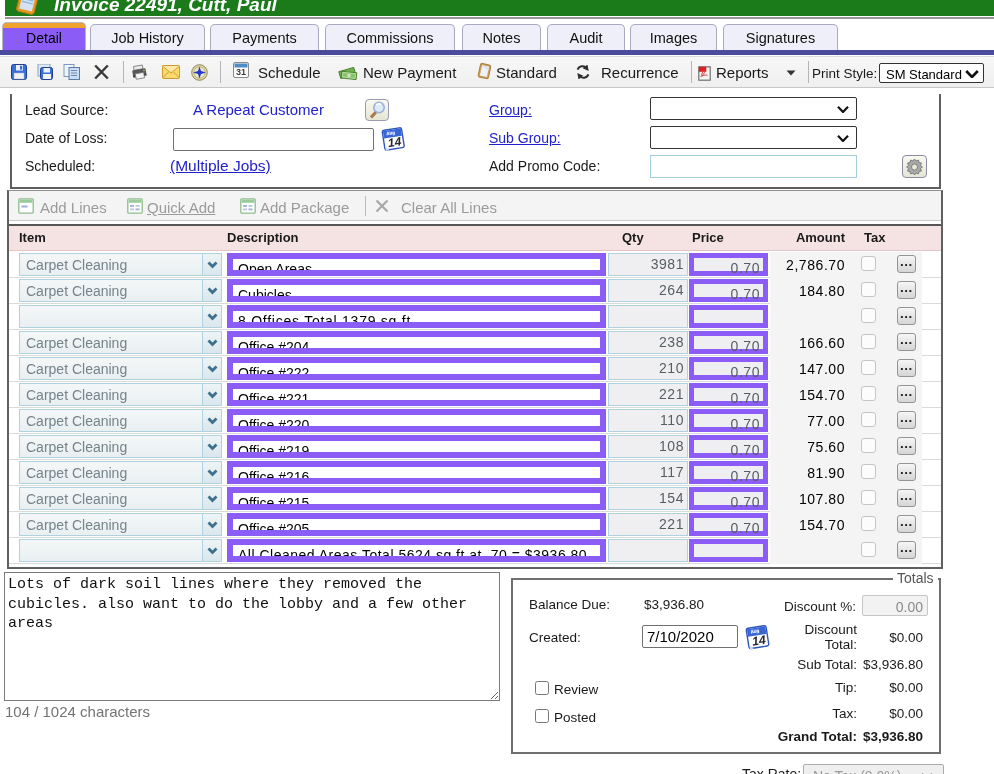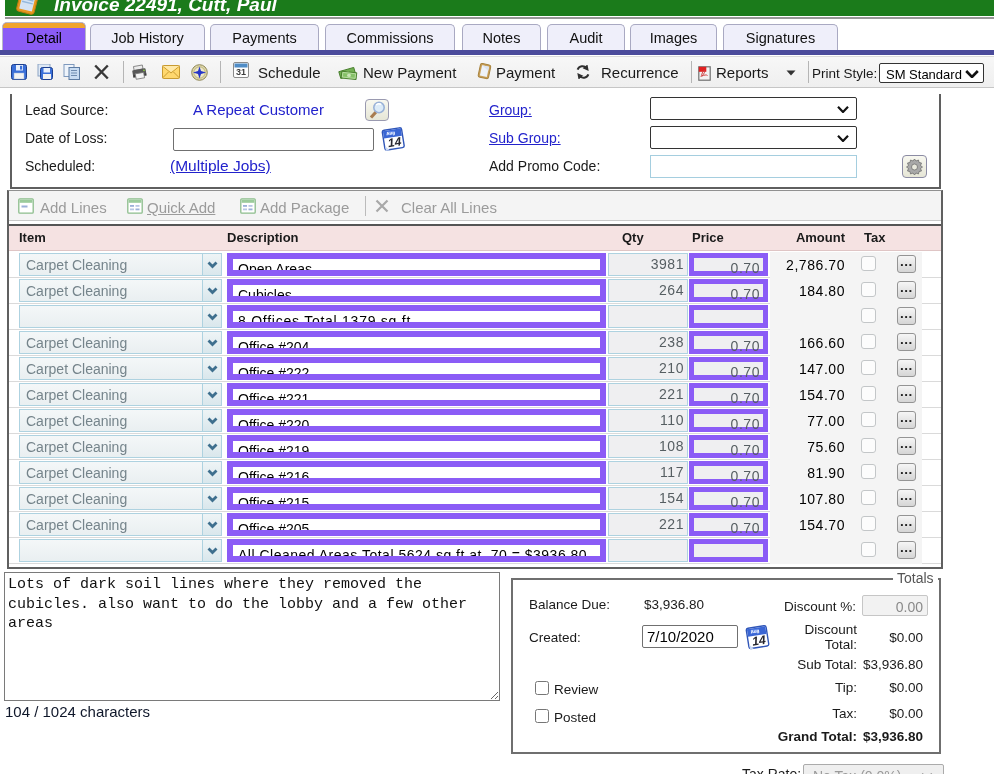--- a/index.html
+++ b/index.html
@@ -49,21 +49,21 @@
 .qtyin { position:absolute; left:599px; top:1px; width:80px; height:23px; border:1px solid #aed2e0; background:#efeff1; font-size:14px; letter-spacing:0.55px; color:#565e62; line-height:21px; text-align:right; padding-right:3px; }
 .pricein { position:absolute; left:680px; top:1px; width:79px; height:23px; border:5px solid #8b5cf6; background:#efeff1; font-size:14px; letter-spacing:0.55px; color:#565e62; line-height:21px; text-align:right; padding-right:3px; }
 .graycell { position:absolute; left:761px; top:0; width:152px; height:26px; background:#f4f4f4; }
 .amt { position:absolute; left:756px; top:5px; width:80px; text-align:right; font-size:14px; letter-spacing:0.55px; color:#000; }
 .cb { position:absolute; left:852px; top:4px; width:15px; height:15px; border:1px solid #c3c6c8; border-radius:3px; background:#fcfcfc; }
 .dots { position:absolute; left:888px; top:3px; width:19px; height:18px; border:1px solid #949494; border-radius:3px; background:linear-gradient(#f6f6f6,#d5d5d5); text-align:center; }
 .dots span { position:absolute; left:0; right:0; top:-2px; font-size:13.5px; font-weight:bold; color:#222; letter-spacing:0.5px;}
 
 
 #notes { position:absolute; left:4px; top:572px; width:496px; height:129px; border:1px solid #7a7a7a; font-family:"Liberation Mono",monospace; font-size:15px; line-height:19.5px; color:#111; padding:2px 0 0 3px; resize:both; overflow:auto; }
-#charcount { position:absolute; left:5px; top:703px; font-size:15px; color:#0f172a; }
+#charcount { position:absolute; left:5px; top:703px; font-size:15px; color:#737373; }
 
 #totals { position:absolute; left:511px; top:578px; width:430px; height:176px; border:2px solid #6f6f6f; background:#fff; }
 #totals-legend { position:absolute; left:893px; top:570px; font-size:14px; color:#555; background:#fff; padding:0 4px; }
 
 .cbx { position:absolute; width:14px; height:14px; border:1px solid #767676; border-radius:2.5px; background:#fff; }
 .rt { text-align:right; }
 </style>
 </head>
 <body>
 
@@ -171,21 +171,21 @@
   <rect x="0.8" y="0.8" width="7.5" height="5" fill="#e02020"></rect>
   <path d="M3 11 C4 7 5.5 4 6.5 4.5 C7.5 5 6 8 4 10 C6 9 8.5 8.5 9.5 9.5" fill="none" stroke="#d04040" stroke-width="1"></path>
 </svg>
 <svg class="abs" style="left:786px;top:70px;" width="10" height="6" viewBox="0 0 10 6">
   <path d="M0.5 0.5 L5 5.5 L9.5 0.5 Z" fill="#333"></path>
 </svg>
 <div class="tbsep" style="left:123px;"></div>
 <div class="tbsep" style="left:220px;"></div>
 <div class="tbtxt" style="left:258px;">Schedule</div>
 <div class="tbtxt" style="left:363px;">New Payment</div>
-<div class="tbtxt" style="left:496px;">Payment</div>
+<div class="tbtxt" style="left:496px;">Standard</div>
 <div class="tbtxt" style="left:601px;">Recurrence</div>
 <div class="tbsep" style="left:691px;"></div>
 <div class="tbtxt" style="left:716px;">Reports</div>
 <div class="tbsep" style="left:808px;"></div>
 <div class="tbtxt" style="left:812px;font-size:13.5px;top:66px;">Print Style:</div>
 <div class="sel" style="left:879px;top:63px;width:105px;height:20px;">
     <svg width="14" height="8" viewBox="0 0 14 8" style="position:absolute;right:4px;top:6px;">
       <path d="M1.2 1 L7 7 L12.8 1" fill="none" stroke="#111" stroke-width="2.6"></path>
     </svg>
   </div>

